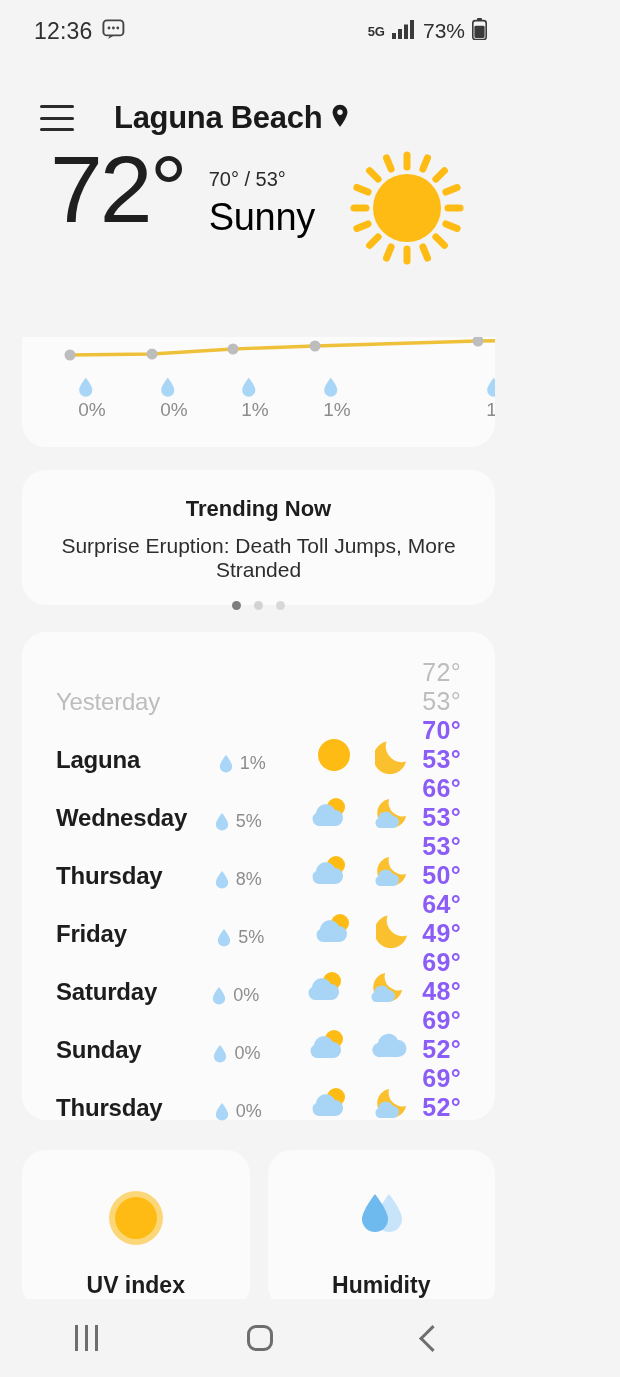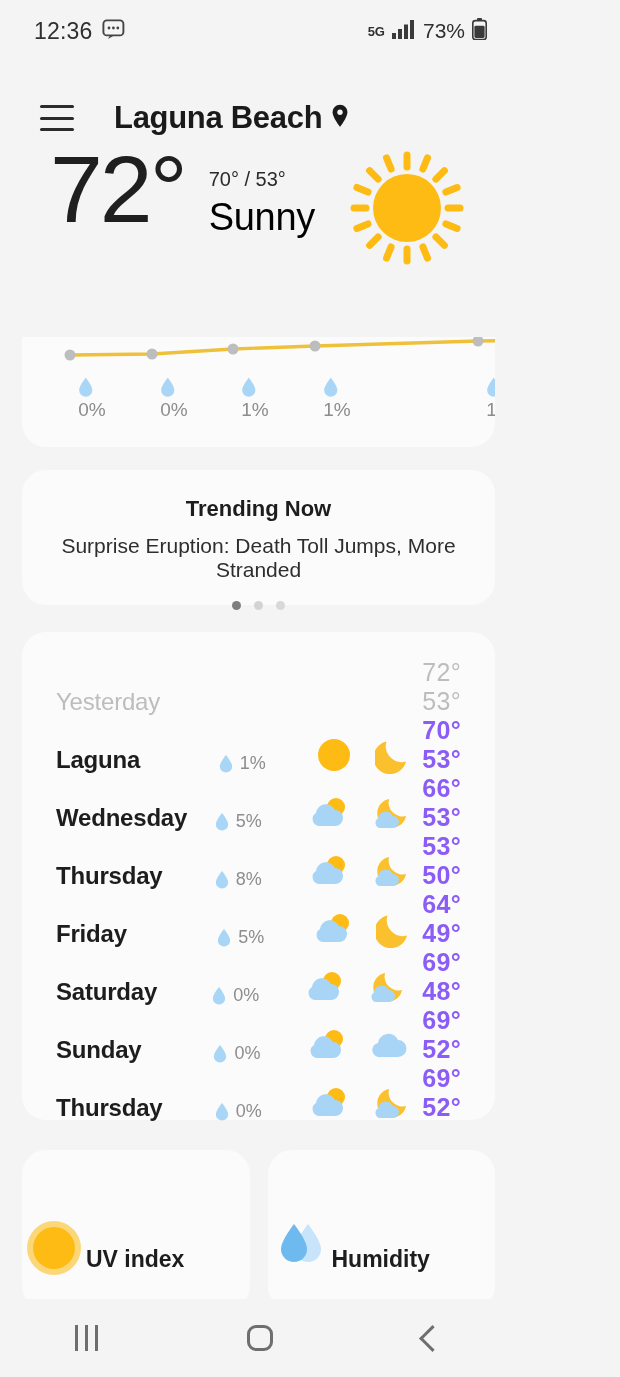--- a/index.html
+++ b/index.html
@@ -69,21 +69,21 @@
   .dicons { width: 120px; display: flex; align-items: center; gap: 22px; }
   .dtemp { flex: 1; text-align: right; font-size: 25px; font-weight: bold; color: #8b5cf6;
            letter-spacing: .3px; }
   .drow.yest .dname, .drow.yest .dtemp { color: #bdbdbd; font-weight: normal; }
   .drow.yest .dname { font-weight: normal; }
   .drow.yest .dtemp { font-weight: normal; margin-top: 39px; }
 
   
   .tiles { position: absolute; left: 22px; right: 22px; top: 1150px; display: flex; gap: 18px; }
   .tile { flex: 1; height: 160px; background: #fbfbfb; border-radius: 24px;
-          display: flex; flex-direction: row; align-items: center; padding-top: 36px; }
+          display: flex; flex-direction: column; align-items: center; padding-top: 36px; }
   .tile-label { font-size: 23px; font-weight: bold; color: #1d1d1d; margin-top: 22px; }
 
   
   .navbar { position: absolute; left: 0; right: 0; bottom: 0; height: 78px;
             display: flex; align-items: center; justify-content: space-around; background: #f4f4f4; }
   .nav-recents { display: flex; gap: 7px; }
   .nav-recents i { display: block; width: 3px; height: 26px; background: #6e6e6e; }
   .nav-home { width: 26px; height: 26px; border: 3px solid #6e6e6e; border-radius: 9px; }
   .nav-back { width: 19px; height: 19px; border-left: 3px solid #6e6e6e;
               border-bottom: 3px solid #6e6e6e; transform: rotate(45deg); }

